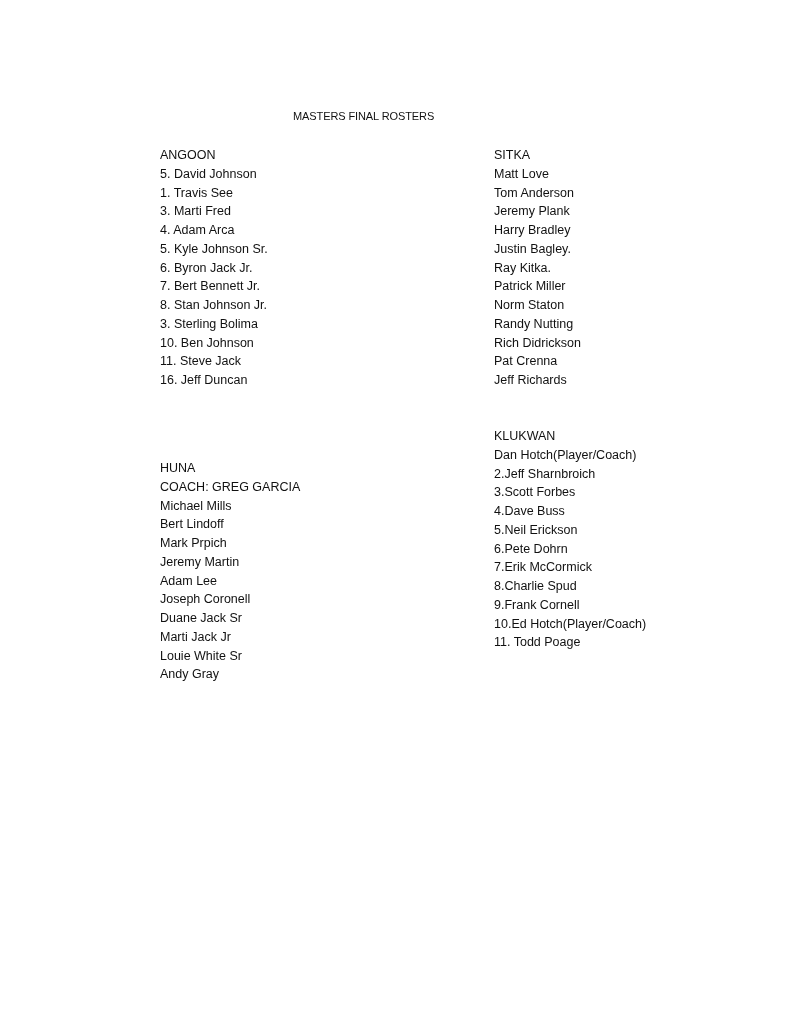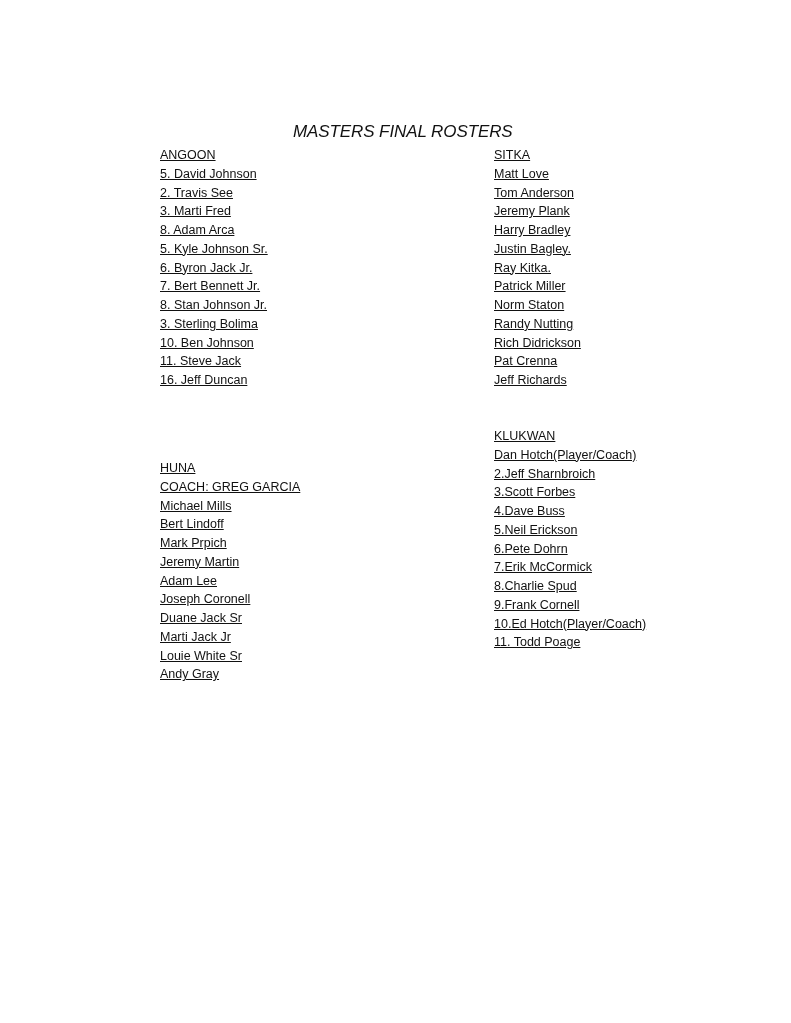--- a/index.html
+++ b/index.html
@@ -11,52 +11,50 @@
       width: 791px;
       height: 1023px;
       position: relative;
       overflow: hidden;
       font-family: "Liberation Sans", "DejaVu Sans", sans-serif;
       color: #111111;
       font-size: 12.5px;
     }
     .page-title {
       position: absolute;
-      top: 122px;
+      top: 110px;
       left: 293px;
-      font-size: 17px;
+      font-size: 11px;
       letter-spacing: -0.1px;
-      font-style: italic;
     }
     .team {
       position: absolute;
       width: 300px;
-      text-decoration: underline;
     }
     .team .line {
       height: 18.75px;
       line-height: 18.75px;
       white-space: nowrap;
     }
     #team-angoon { top: 146px; left: 160px; }
     #team-sitka { top: 146px; left: 494px; }
     #team-huna { top: 427px; left: 160px; margin-top: 32px; }
     #team-klukwan { top: 427px; left: 494px; }
   </style>
 </head>
 <body>
 
 <div class="page-title">MASTERS FINAL ROSTERS</div>
 
 <div class="team" id="team-angoon">
   <div class="line">ANGOON</div>
   <div class="line">5. David Johnson</div>
-  <div class="line">2. Travis See</div>
+  <div class="line">1. Travis See</div>
   <div class="line">3. Marti Fred</div>
-  <div class="line">8. Adam Arca</div>
+  <div class="line">4. Adam Arca</div>
   <div class="line">5. Kyle Johnson Sr.</div>
   <div class="line">6. Byron Jack Jr.</div>
   <div class="line">7. Bert Bennett Jr.</div>
   <div class="line">8. Stan Johnson Jr.</div>
   <div class="line">3. Sterling Bolima</div>
   <div class="line">10. Ben Johnson</div>
   <div class="line">11. Steve Jack</div>
   <div class="line">16. Jeff Duncan</div>
 </div>
 

